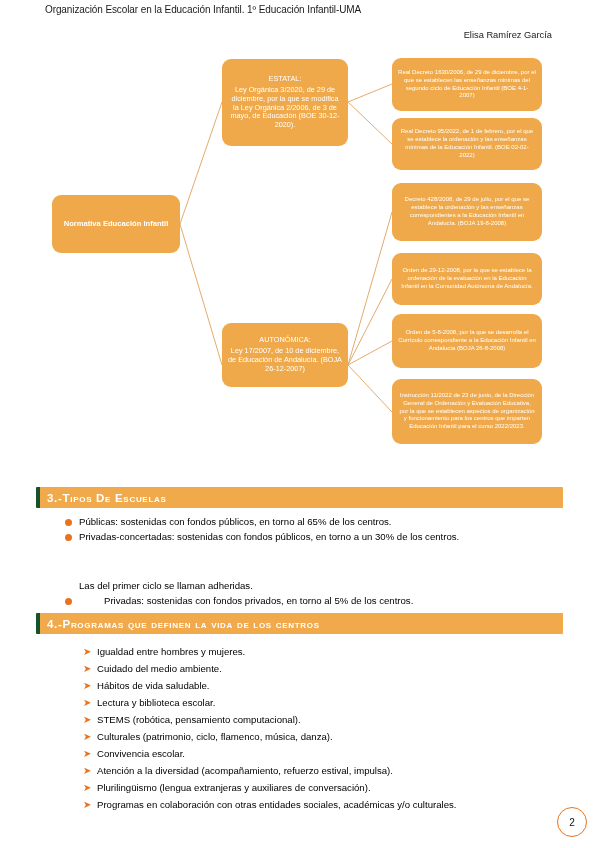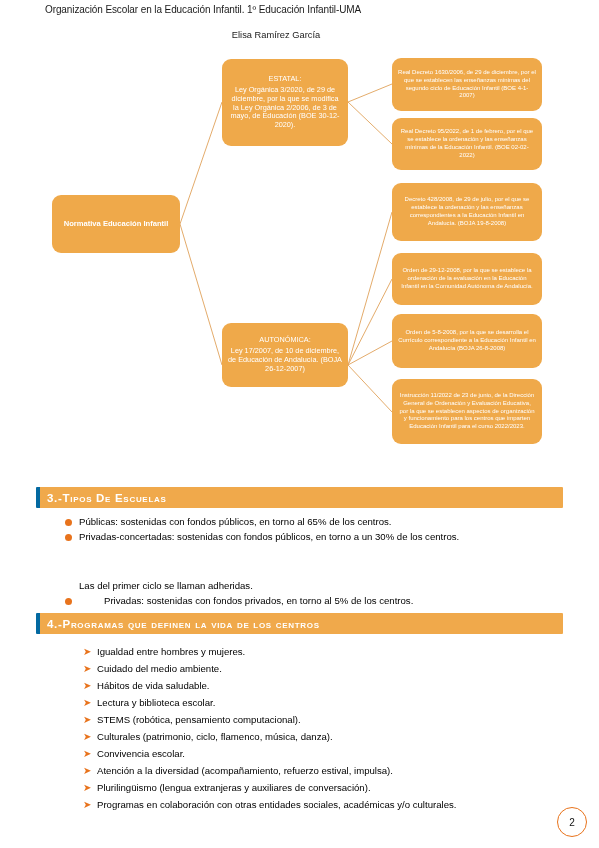--- a/index.html
+++ b/index.html
@@ -27,21 +27,21 @@
     left: 45px; top: 4px;
     font-size: 10px;
     letter-spacing: -0.1px;
     color: #1a1a1a;
     white-space: nowrap;
   }
   .doc-author {
     position: absolute;
     left: 0; top: 30px;
     width: 552px;
-    text-align: center;
+    text-align: right;
     font-size: 9.3px;
     color: #1a1a1a;
   }
 
   
   .diagram {
     position: absolute;
     left: 0; top: 52px;
     width: 599px;
     height: 420px;
@@ -103,21 +103,21 @@
   }
 
   
   .section {
     position: absolute;
     left: 36px;
     width: 527px;
   }
   .section-bar {
     background: #F0A94B;
-    border-left: 4px solid #0369a1;
+    border-left: 4px solid #14532d;
     border-radius: 1px;
     height: 21px;
     display: flex;
     align-items: center;
     padding-left: 7px;
     box-sizing: border-box;
   }
   .section-bar-text {
     color: #ffffff;
     font-size: 11.5px;

